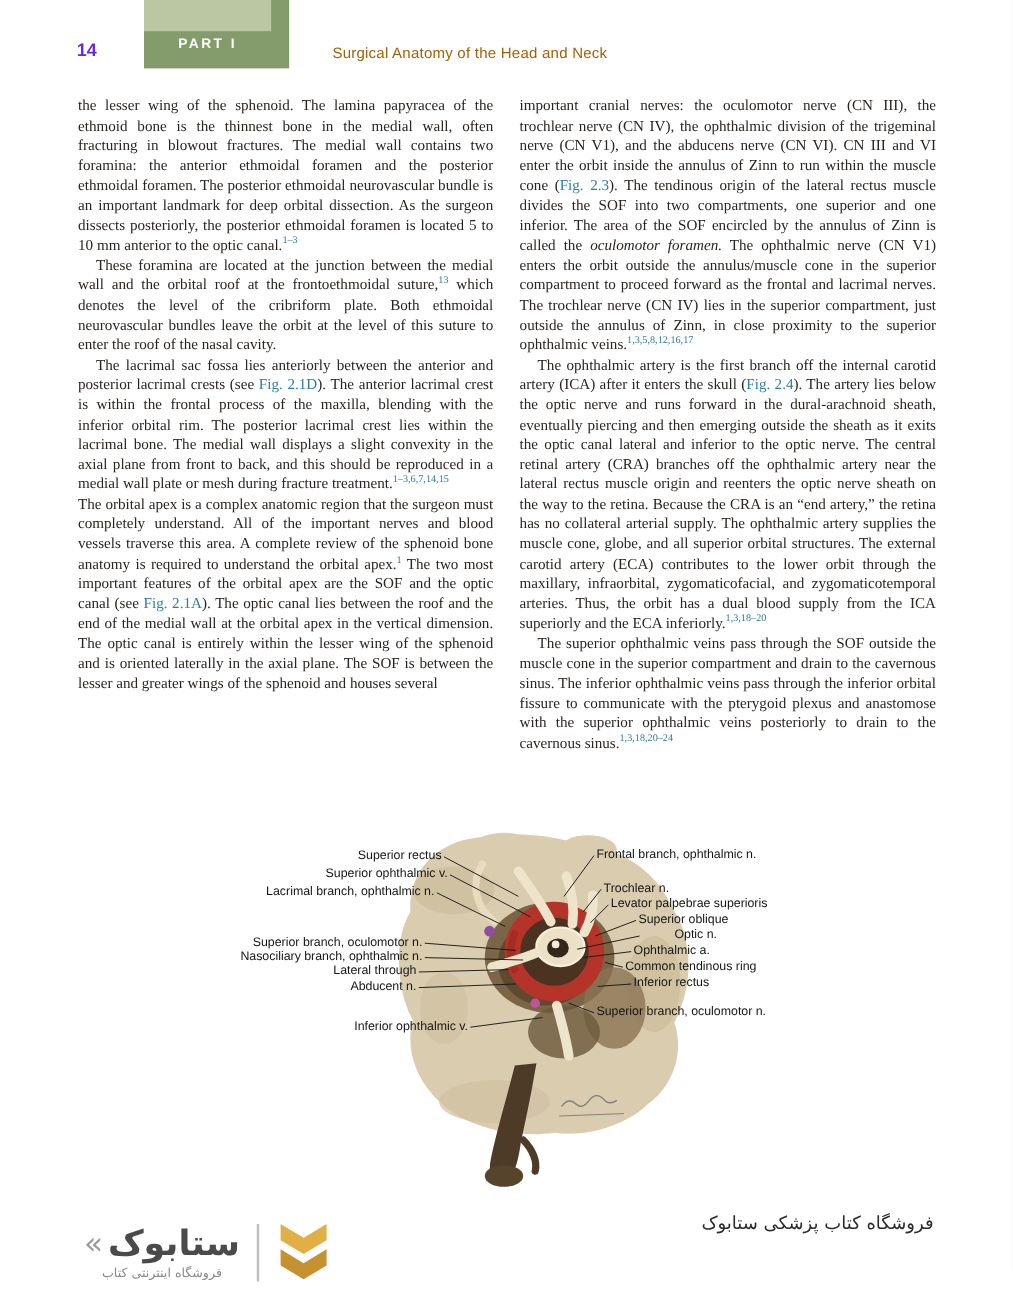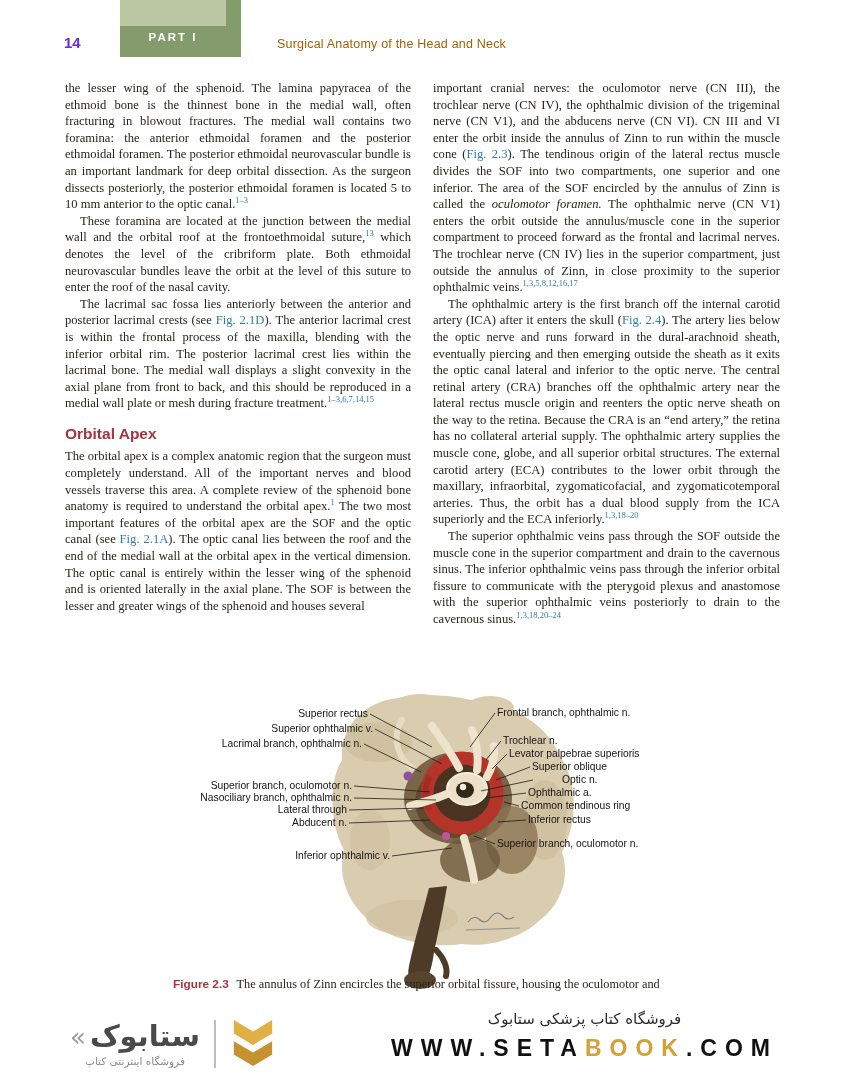--- a/index.html
+++ b/index.html
@@ -95,21 +95,21 @@
   }
   .brand-name {
     font-family: "DejaVu Sans", sans-serif;
     font-size: 29px; font-weight: bold; color: #4a4a4a; line-height: 1.1;
   }
   .brand-tagline {
     font-family: "DejaVu Sans", sans-serif;
     font-size: 10.5px; color: #8a8a8a; margin-top: 2px;
   }
   .brand-divider { width: 2px; height: 48px; background: #bdbdbd; }
-  .store-block { position: absolute; right: 66px; top: 2px; text-align: center; }
+  .store-block { position: absolute; right: 66px; top: 2px; text-align: left; }
   .store-title-fa {
     font-family: "DejaVu Sans", sans-serif;
     font-size: 15px; color: #2b2b2b; margin-bottom: 7px;
   }
   .website-url {
     font-family: "Liberation Sans", sans-serif;
     font-weight: bold; font-size: 23px; letter-spacing: 8px;
     color: #111111; text-decoration: none; cursor: pointer;
   }
   .url-gold { color: #d4a139; }
@@ -125,21 +125,20 @@
       <div class="part-badge-top"></div>
       <span class="part-label">PART I</span>
     </div>
     <span class="book-title">Surgical Anatomy of the Head and Neck</span>
   </header>
 
   <div class="col col-left">
     <p class="body-para"><span>the lesser wing of the sphenoid. The lamina papyracea of the ethmoid bone is the thinnest bone in the medial wall, often fracturing in blowout fractures. The medial wall contains two foramina: the anterior ethmoidal foramen and the posterior ethmoidal foramen. The posterior ethmoidal neurovascular bundle is an important landmark for deep orbital dissection. As the surgeon dissects posteriorly, the posterior ethmoidal foramen is located 5 to 10 mm anterior to the optic canal.</span><sup class="seg-sup">1–3</sup></p>
     <p class="body-para indent"><span>These foramina are located at the junction between the medial wall and the orbital roof at the frontoethmoidal suture,</span><sup class="seg-sup">13</sup><span> which denotes the level of the cribriform plate. Both ethmoidal neurovascular bundles leave the orbit at the level of this suture to enter the roof of the nasal cavity.</span></p>
     <p class="body-para indent"><span>The lacrimal sac fossa lies anteriorly between the anterior and posterior lacrimal crests (see </span><span class="seg-link">Fig. 2.1D</span><span>). The anterior lacrimal crest is within the frontal process of the maxilla, blending with the inferior orbital rim. The posterior lacrimal crest lies within the lacrimal bone. The medial wall displays a slight convexity in the axial plane from front to back, and this should be reproduced in a medial wall plate or mesh during fracture treatment.</span><sup class="seg-sup">1–3,6,7,14,15</sup></p>
-    <h2 class="section-heading">Orbital Apex</h2>
     <p class="body-para"><span>The orbital apex is a complex anatomic region that the surgeon must completely understand. All of the important nerves and blood vessels traverse this area. A complete review of the sphenoid bone anatomy is required to understand the orbital apex.</span><sup class="seg-sup">1</sup><span> The two most important features of the orbital apex are the SOF and the optic canal (see </span><span class="seg-link">Fig. 2.1A</span><span>). The optic canal lies between the roof and the end of the medial wall at the orbital apex in the vertical dimension. The optic canal is entirely within the lesser wing of the sphenoid and is oriented laterally in the axial plane. The SOF is between the lesser and greater wings of the sphenoid and houses several</span></p>
   </div>
 
   <div class="col col-right">
     <p class="body-para"><span>important cranial nerves: the oculomotor nerve (CN III), the trochlear nerve (CN IV), the ophthalmic division of the trigeminal nerve (CN V1), and the abducens nerve (CN VI). CN III and VI enter the orbit inside the annulus of Zinn to run within the muscle cone (</span><span class="seg-link">Fig. 2.3</span><span>). The tendinous origin of the lateral rectus muscle divides the SOF into two compartments, one superior and one inferior. The area of the SOF encircled by the annulus of Zinn is called the </span><span class="seg-italic">oculomotor foramen.</span><span> The ophthalmic nerve (CN V1) enters the orbit outside the annulus/muscle cone in the superior compartment to proceed forward as the frontal and lacrimal nerves. The trochlear nerve (CN IV) lies in the superior compartment, just outside the annulus of Zinn, in close proximity to the superior ophthalmic veins.</span><sup class="seg-sup">1,3,5,8,12,16,17</sup></p>
     <p class="body-para indent"><span>The ophthalmic artery is the first branch off the internal carotid artery (ICA) after it enters the skull (</span><span class="seg-link">Fig. 2.4</span><span>). The artery lies below the optic nerve and runs forward in the dural-arachnoid sheath, eventually piercing and then emerging outside the sheath as it exits the optic canal lateral and inferior to the optic nerve. The central retinal artery (CRA) branches off the ophthalmic artery near the lateral rectus muscle origin and reenters the optic nerve sheath on the way to the retina. Because the CRA is an “end artery,” the retina has no collateral arterial supply. The ophthalmic artery supplies the muscle cone, globe, and all superior orbital structures. The external carotid artery (ECA) contributes to the lower orbit through the maxillary, infraorbital, zygomaticofacial, and zygomaticotemporal arteries. Thus, the orbit has a dual blood supply from the ICA superiorly and the ECA inferiorly.</span><sup class="seg-sup">1,3,18–20</sup></p>
     <p class="body-para indent"><span>The superior ophthalmic veins pass through the SOF outside the muscle cone in the superior compartment and drain to the cavernous sinus. The inferior ophthalmic veins pass through the inferior orbital fissure to communicate with the pterygoid plexus and anastomose with the superior ophthalmic veins posteriorly to drain to the cavernous sinus.</span><sup class="seg-sup">1,3,18,20–24</sup></p>
   </div>
 
   <svg class="figure-svg" viewBox="0 0 844 300" xmlns="http://www.w3.org/2000/svg">
@@ -217,39 +216,34 @@
   <div class="fig-label right" style="top:707px; left:497px;">Frontal branch, ophthalmic n.</div>
   <div class="fig-label right" style="top:735px; left:503px;">Trochlear n.</div>
   <div class="fig-label right" style="top:748px; left:509px;">Levator palpebrae superioris</div>
   <div class="fig-label right" style="top:761px; left:532px;">Superior oblique</div>
   <div class="fig-label right" style="top:774px; left:562px;">Optic n.</div>
   <div class="fig-label right" style="top:787px; left:528px;">Ophthalmic a.</div>
   <div class="fig-label right" style="top:800px; left:521px;">Common tendinous ring</div>
   <div class="fig-label right" style="top:814px; left:528px;">Inferior rectus</div>
   <div class="fig-label right" style="top:838px; left:497px;">Superior branch, oculomotor n.</div>
 
-  <p class="figure-caption">
-    <span class="caption-label">Figure 2.3</span>
-    <span>The annulus of Zinn encircles the superior orbital fissure, housing the oculomotor and</span>
-  </p>
 
   <footer class="page-footer">
     <div class="brand-block">
       <div class="brand-text-wrap">
         <div class="brand-name-row">
           <span class="brand-chevron-mark">«</span>
           <span class="brand-name">ستابوک</span>
         </div>
         <div class="brand-tagline">فروشگاه اینترنتی کتاب</div>
       </div>
       <div class="brand-divider"></div>
       <svg width="46" height="56" viewBox="0 0 48 58" xmlns="http://www.w3.org/2000/svg">
         <polygon points="4,4 24,16 44,4 44,18 24,30 4,18" fill="#e0af45"></polygon>
         <polygon points="4,26 24,38 44,26 44,40 24,52 4,40" fill="#c6912f"></polygon>
       </svg>
     </div>
     <div class="store-block">
       <div class="store-title-fa" dir="rtl">فروشگاه کتاب پزشکی ستابوک</div>
-      <a class="website-url"><span>WWW.SETA</span><span class="url-gold">BOOK</span><span>.COM</span></a>
     </div>
   </footer>
 
 </div>
 
 </body></html>

